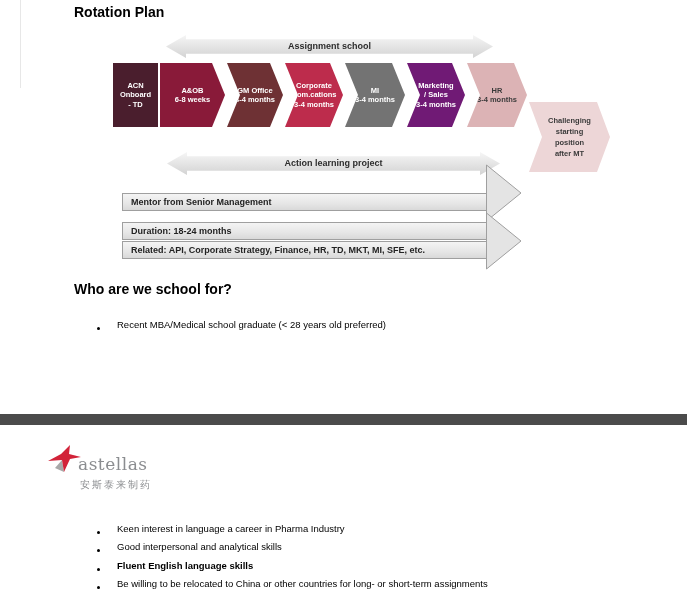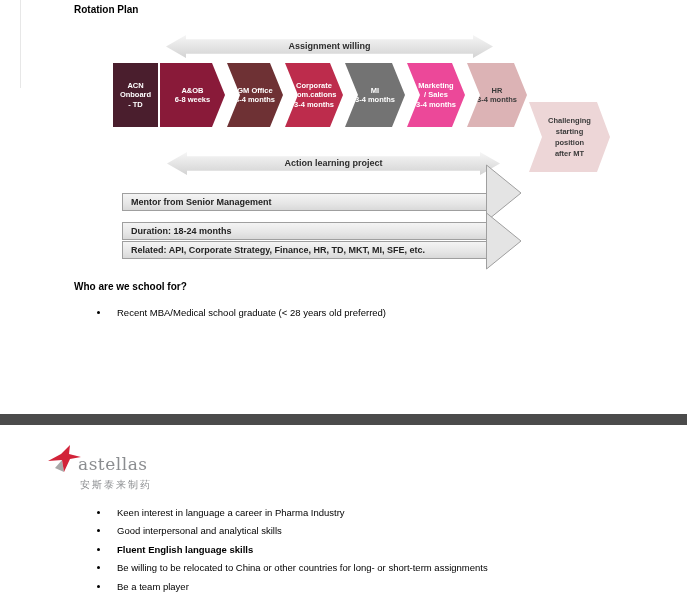--- a/index.html
+++ b/index.html
@@ -1,22 +1,22 @@
 <!DOCTYPE html>
 <html><head>
 <meta charset="utf-8">
 <style>
   html,body{margin:0;padding:0;background:#fff;}
   #screen{position:relative;width:687px;height:598px;background:#ffffff;overflow:hidden;
           font-family:"Liberation Sans",sans-serif;color:#111;}
   .abs{position:absolute;}
 
   
-  .h-title{font-size:10px;font-weight:bold;color:#000;}
-  .bullet-row{display:flex;align-items:center;font-size:9.5px;color:#000;}
+  .h-title{font-size:14px;font-weight:bold;color:#000;}
+  .bullet-row{display:flex;align-items:flex-end;font-size:9.5px;color:#000;margin-top:12px;}
   .dot{width:3px;height:3px;border-radius:50%;background:#000;margin-right:17px;flex:0 0 3px;}
 
   
   .dbl-arrow{height:23px;background:linear-gradient(180deg,#f6f6f6 0%,#e3e3e3 55%,#d3d3d3 100%);
     clip-path:polygon(0% 50%,20px 0%,20px 18%,calc(100% - 20px) 18%,calc(100% - 20px) 0%,100% 50%,
                       calc(100% - 20px) 100%,calc(100% - 20px) 82%,20px 82%,20px 100%);
     text-align:center;line-height:23px;font-size:9px;font-weight:bold;color:#2d2d2d;}
 
   
   .chev{top:63px;height:64px;display:flex;align-items:center;justify-content:center;
@@ -47,35 +47,35 @@
 </style>
 </head>
 <body>
 
 <div id="screen">
 
   <div class="abs edge-line"></div>
 
   <div class="abs h-title" style="left:74px;top:4px;">Rotation Plan</div>
 
-  <div class="abs dbl-arrow" style="left:166px;top:35px;width:327px;">Assignment willing</div>
+  <div class="abs dbl-arrow" style="left:166px;top:35px;width:327px;">Assignment school</div>
 
   <div class="abs chev c1" style="background: rgb(74, 30, 45); color: rgb(255, 255, 255);">ACN
 Onboard
 - TD</div>
   <div class="abs chev c2 shape-pent" style="background: rgb(137, 26, 57); color: rgb(255, 255, 255);">A&amp;OB
 6-8 weeks</div>
   <div class="abs chev c3 shape-chev" style="background: rgb(110, 49, 52); color: rgb(255, 255, 255);">GM Office
 3-4 months</div>
   <div class="abs chev c4 shape-chev" style="background: rgb(189, 44, 76); color: rgb(255, 255, 255);">Corporate
 Com.cations
 3-4 months</div>
   <div class="abs chev c5 shape-chev" style="background: #737373; color: rgb(255, 255, 255);">MI
 3-4 months</div>
-  <div class="abs chev c6 shape-chev" style="background: #ec4899; color: rgb(255, 255, 255);">Marketing
+  <div class="abs chev c6 shape-chev" style="background: #701a75; color: rgb(255, 255, 255);">Marketing
 / Sales
 3-4 months</div>
   <div class="abs chev c7 shape-chev" style="background: rgb(220, 179, 181); color: rgb(59, 59, 59);">HR
 3-4 months</div>
   <div class="abs chev c8 shape-chev" style="background: rgb(237, 214, 215); color: rgb(59, 59, 59);">Challenging
 starting
 position
 after MT</div>
 
   <div class="abs dbl-arrow" style="left:167px;top:152px;width:333px;">Action learning project</div>

